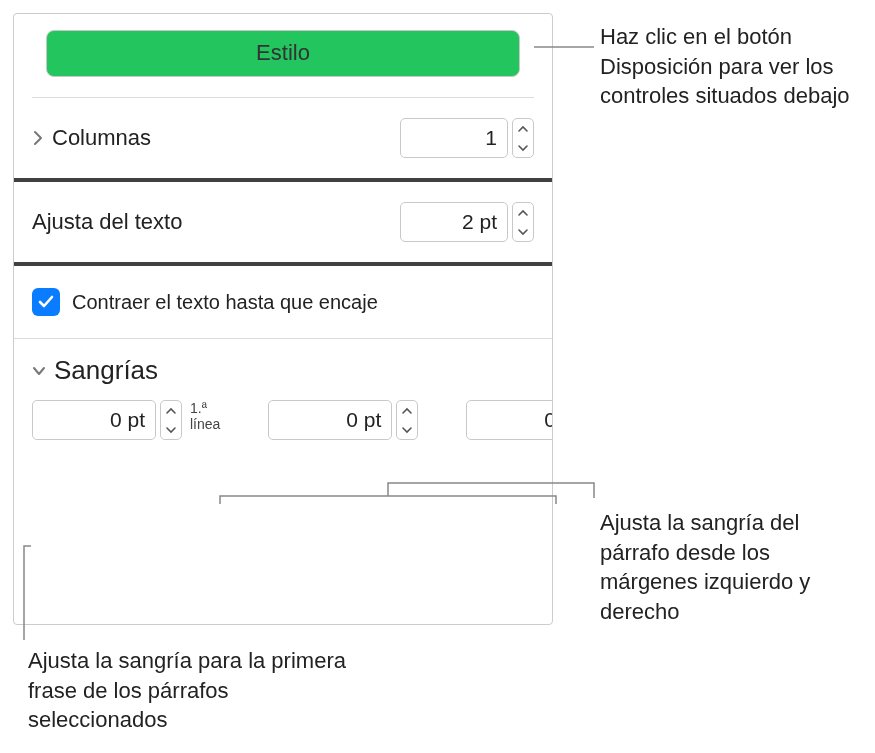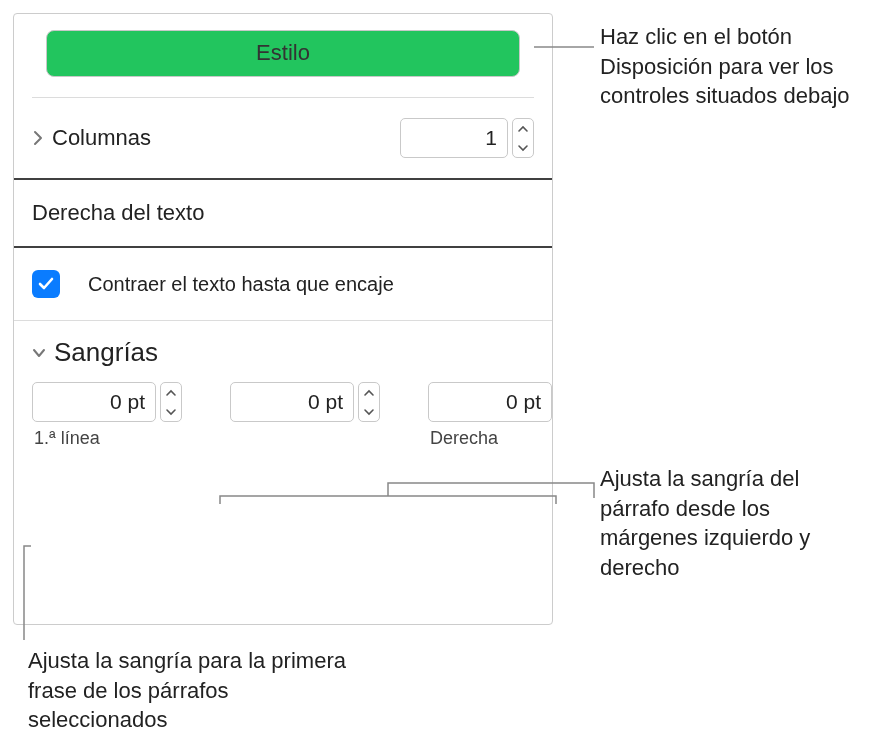--- a/index.html
+++ b/index.html
@@ -48,21 +48,21 @@
   }
   .hr {
     border: none;
     border-top: 1px solid #dcdcdc;
     margin: 20px 18px 0 18px;
   }
   .row {
     display: flex;
     align-items: center;
     padding: 20px 18px 20px 18px;
-    border-bottom: 2px solid #404040;
+    border-bottom: 4px solid #404040;
   }
   .row .label {
     flex: 1;
     font-size: 22px;
     color: #222;
     display: flex;
     align-items: center;
     gap: 8px;
   }
   .disclosure svg { display: block; }
@@ -96,21 +96,21 @@
   .stepbtns .up, .stepbtns .down {
     flex:1;
     display:flex;
     align-items:center;
     justify-content:center;
   }
   .stepbtns svg { display:block; }
   .checkbox-row {
     display: flex;
     align-items: center;
-    gap: 28px;
+    gap: 12px;
     padding: 22px 18px 22px 18px;
     border-bottom: 1px solid #dcdcdc;
   }
   .chk {
     width: 28px;
     height: 28px;
     border-radius: 6px;
     background: #0a7cff;
     display:flex;
     align-items:center;
@@ -127,38 +127,38 @@
     gap:8px;
     font-size:26px;
     padding-bottom: 14px;
   }
   .indents-fields {
     display:flex;
     gap: 48px;
   }
   .indents-col {
     display:flex;
-    flex-direction:column;
+    flex-direction:row;
     gap:6px;
   }
   .indents-col .stepper-field .numbox { width: 124px; }
   .indents-sub {
-    font-size:18px;
+    font-size:14px;
     color:#444;
     padding-left:2px;
   }
   
   .callout {
     position: absolute;
     font-size: 22px;
     line-height: 1.35;
     color: #222;
   }
   .co1 { left: 600px; top: 22px; width: 268px; }
-  .co2 { left: 600px; top: 464px; width: 268px; }
+  .co2 { left: 600px; top: 508px; width: 268px; }
   .co3 { left: 28px; top: 646px; width: 340px; }
   .lead {
     position:absolute;
     stroke:#888;
     fill:none;
     stroke-width:1.5;
     pointer-events:none;
   }
 </style>
 </head>
@@ -195,21 +195,36 @@
             <svg width="12" height="8">
               <path d="M2 2 L6 6 L10 2" stroke="#555" stroke-width="1.6" fill="none" stroke-linecap="round"></path>
             </svg>
           </div>
       </div>
     </div>
   </div>
 
   <div class="row">
     <div class="label">
-      <span>Derecha del texto</span>
+      <span>Ajusta del texto</span>
+    </div>
+    <div class="stepper-field">
+      <div class="numbox">2 pt</div>
+      <div class="stepbtns">
+        <div class="up">
+            <svg width="12" height="8">
+              <path d="M2 6 L6 2 L10 6" stroke="#555" stroke-width="1.6" fill="none" stroke-linecap="round"></path>
+            </svg>
+          </div>
+        <div class="down">
+            <svg width="12" height="8">
+              <path d="M2 2 L6 6 L10 2" stroke="#555" stroke-width="1.6" fill="none" stroke-linecap="round"></path>
+            </svg>
+          </div>
+      </div>
     </div>
   </div>
 
   <div class="checkbox-row">
     <div class="chk">
       <svg width="18" height="18" viewBox="0 0 18 18">
           <path d="M3 9 L7 13 L15 4" stroke="#fff" stroke-width="2.6" fill="none" stroke-linecap="round" stroke-linejoin="round"></path>
         </svg>
     </div>
     <span>Contraer el texto hasta que encaje</span>

